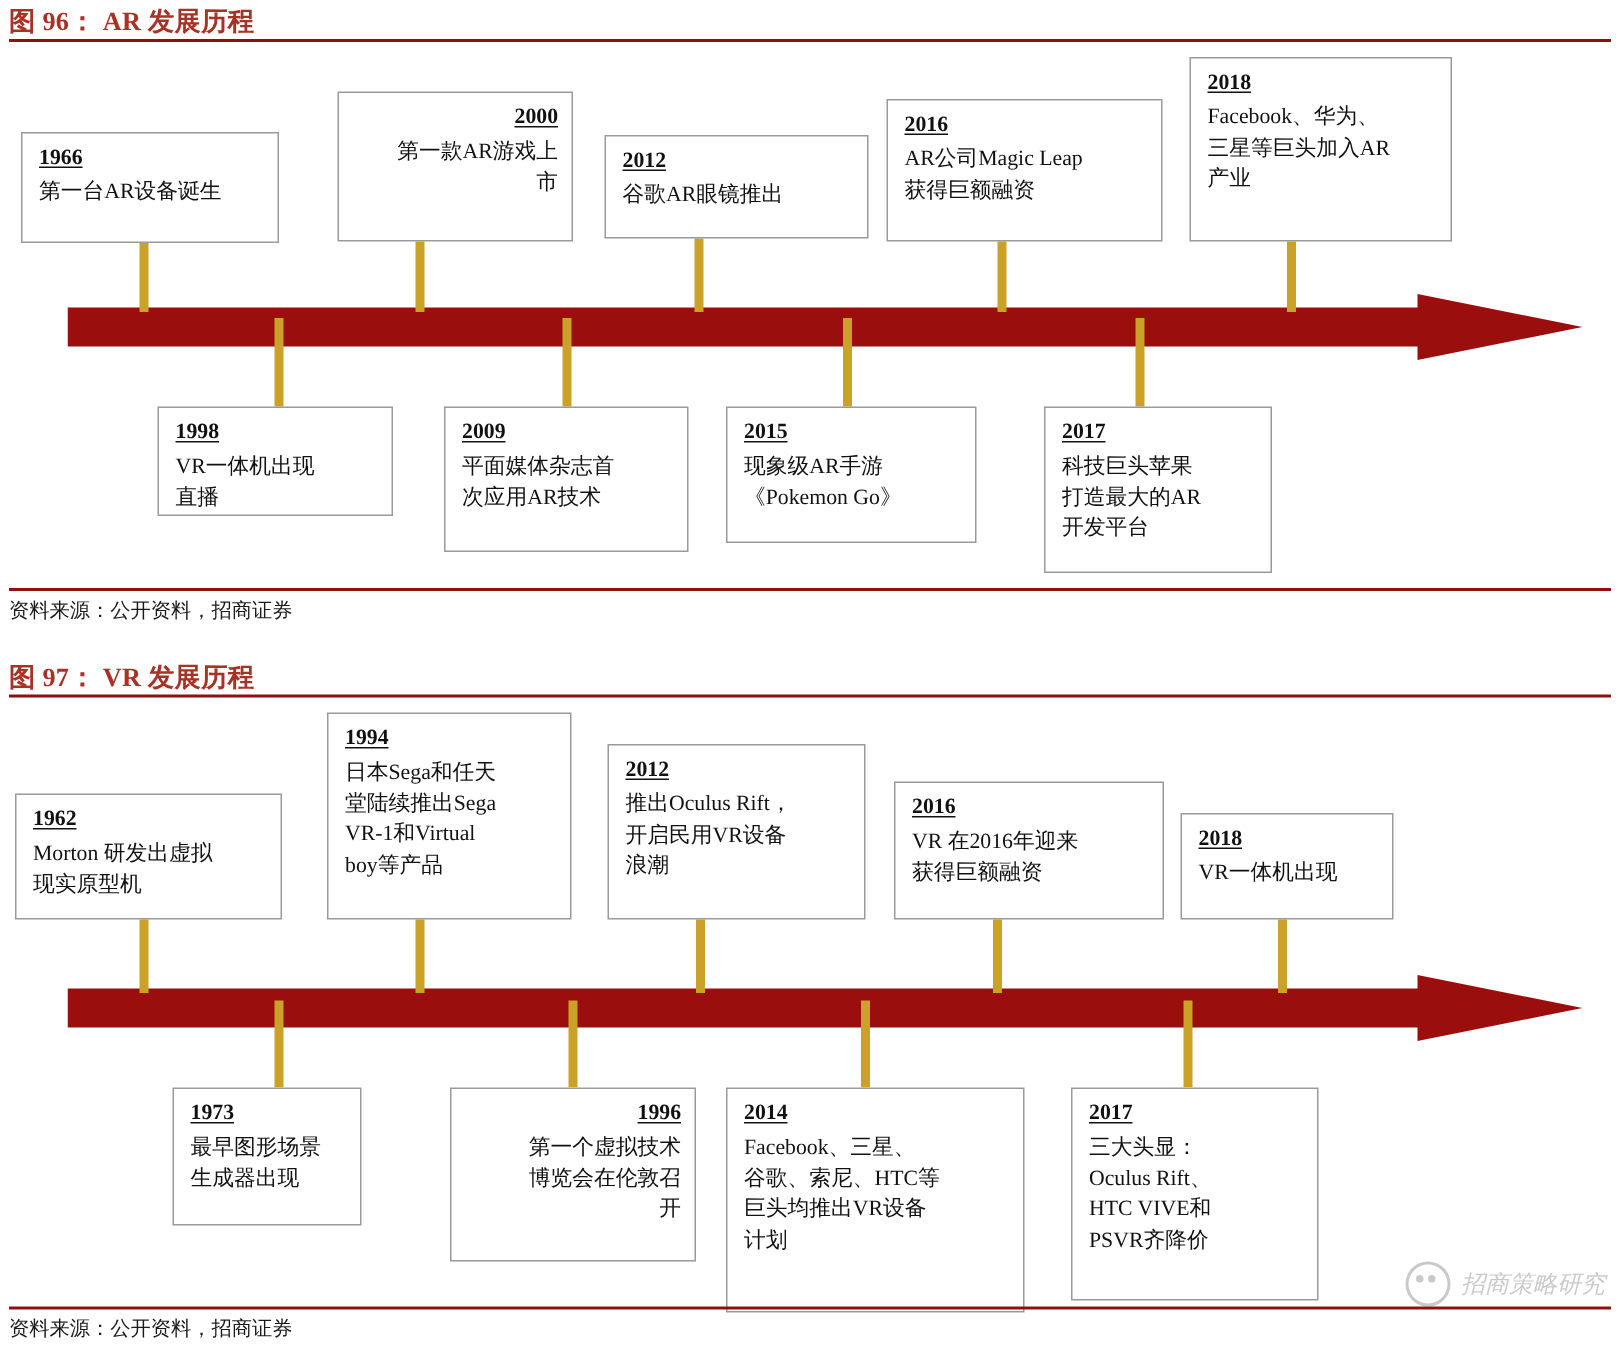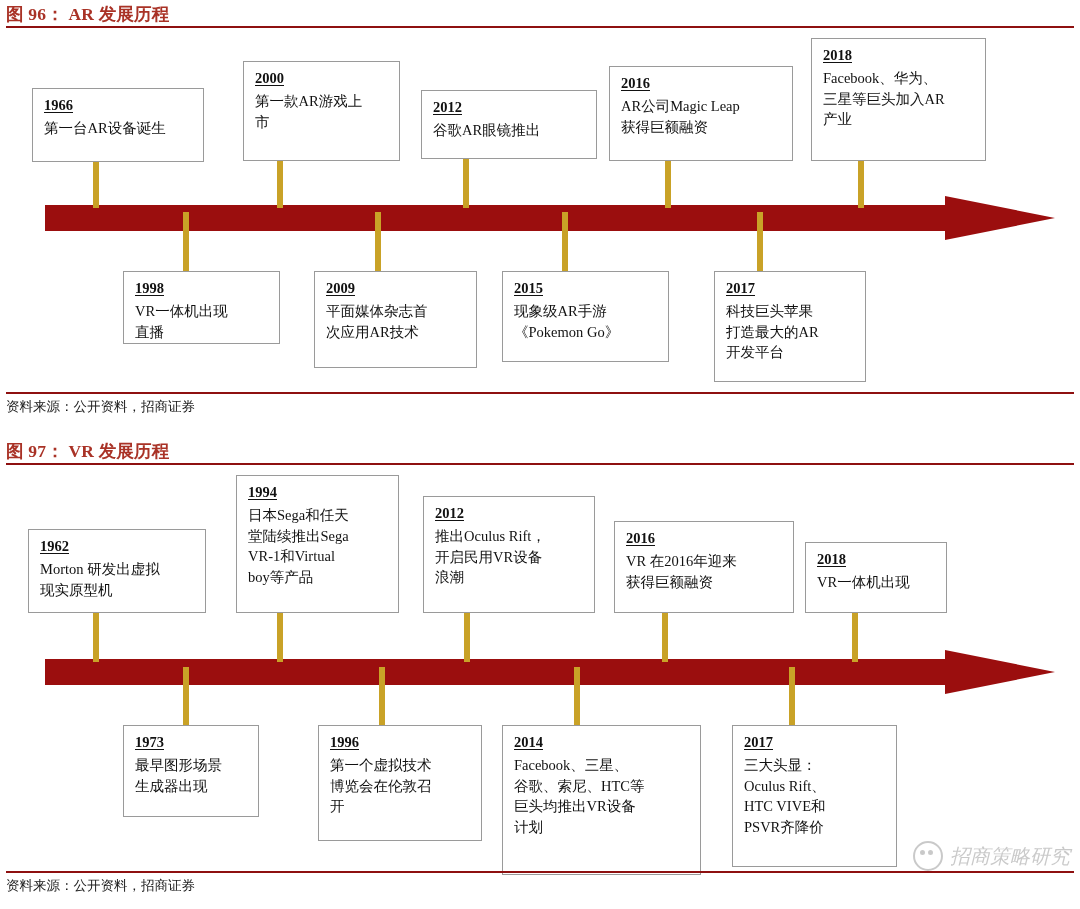--- a/index.html
+++ b/index.html
@@ -76,21 +76,20 @@
     background: #C9A227;
   }
 
   
   .evt {
     position: absolute;
     box-sizing: border-box;
     border: 1px solid #9a9a9a;
     background: #ffffff;
     padding: 7px 9px 22px 11px;
-    margin-left: 18px;
   }
   .evt-year {
     font-family: "Liberation Serif", "DejaVu Serif", serif;
     font-weight: bold;
     font-size: 14.5px;
     color: #111;
     text-decoration: underline;
     text-underline-offset: 2px;
     line-height: 1.25;
     margin-bottom: 4px;
@@ -128,21 +127,21 @@
     position: absolute;
     width: 5px; height: 5px;
     border-radius: 50%;
     background: #8a8a8a;
     top: 7px;
   }
   .wm-logo::before { left: 5px; }
   .wm-logo::after  { left: 13px; }
   .wm-text {
     font-family: "Liberation Serif", "DejaVu Serif", serif;
-    font-size: 20px;
+    font-size: 16px;
     color: #8a8a8a;
     font-style: italic;
     white-space: nowrap;
   }
 </style>
 </head>
 <body>
 
 <section class="figure" id="figure-ar">
 
@@ -163,21 +162,21 @@
 
   <div class="stem" style="left:183px; top:212px; height:60px;"></div>
   <div class="stem" style="left:375px; top:212px; height:60px;"></div>
   <div class="stem" style="left:562px; top:212px; height:60px;"></div>
   <div class="stem" style="left:757px; top:212px; height:60px;"></div>
 
   <div class="evt" style="left:14px;  top:88px;  width:172px; height:74px;">
     <div class="evt-year">1966</div>
     <div class="evt-body">第一台AR设备诞生</div>
   </div>
-  <div class="evt" style="left:225px; top:61px;  width:157px; height:100px;">
+  <div class="evt" style="left:225px; top:61px;  width:157px; height:100px;text-align:right;">
     <div class="evt-year">2000</div>
     <div class="evt-body">第一款AR游戏上
 市</div>
   </div>
   <div class="evt" style="left:403px; top:90px;  width:176px; height:69px;">
     <div class="evt-year">2012</div>
     <div class="evt-body">谷歌AR眼镜推出</div>
   </div>
   <div class="evt" style="left:591px; top:66px;  width:184px; height:95px;">
     <div class="evt-year">2016</div>
@@ -260,26 +259,26 @@
   <div class="evt" style="left:596px; top:84px;  width:180px; height:92px;">
     <div class="evt-year">2016</div>
     <div class="evt-body">VR 在2016年迎来
 获得巨额融资</div>
   </div>
   <div class="evt" style="left:787px; top:105px; width:142px; height:71px;">
     <div class="evt-year">2018</div>
     <div class="evt-body">VR一体机出现</div>
   </div>
 
-  <div class="evt" style="left:105px; top:288px; width:136px; height:92px;">
+  <div class="evt" style="left:115px; top:288px; width:126px; height:92px;">
     <div class="evt-year">1973</div>
     <div class="evt-body">最早图形场景
 生成器出现</div>
   </div>
-  <div class="evt" style="left:300px; top:288px; width:164px; height:116px;">
+  <div class="evt" style="left:300px; top:288px; width:164px; height:116px;text-align:right;">
     <div class="evt-year">1996</div>
     <div class="evt-body">第一个虚拟技术
 博览会在伦敦召
 开</div>
   </div>
   <div class="evt" style="left:484px; top:288px; width:199px; height:150px;">
     <div class="evt-year">2014</div>
     <div class="evt-body">Facebook、三星、
 谷歌、索尼、HTC等
 巨头均推出VR设备

